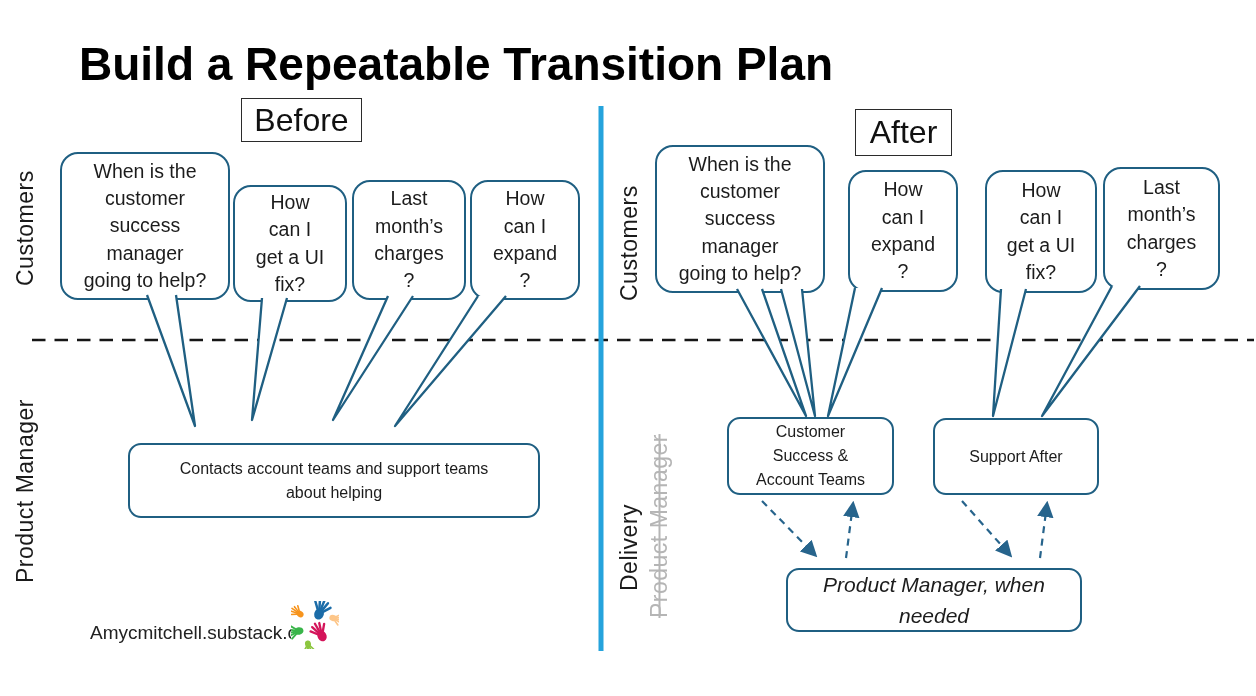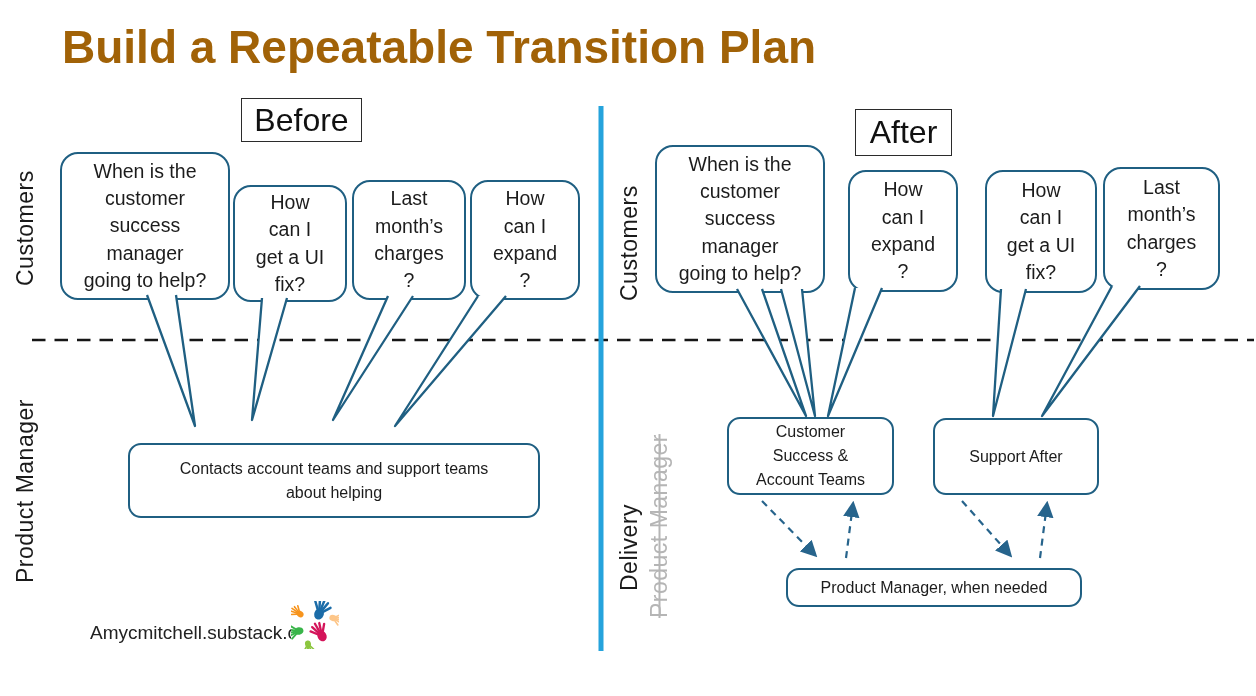--- a/index.html
+++ b/index.html
@@ -1,19 +1,19 @@
 <!DOCTYPE html>
 <html><head>
 <meta charset="utf-8">
 <style>
   html,body{margin:0;padding:0;background:#fff;}
   .canvas{position:relative;width:1256px;height:696px;background:#fff;overflow:hidden;
           font-family:"Liberation Sans", sans-serif;}
-  .title{position:absolute;left:62px;top:20px;margin:0;font-size:46px;font-weight:600;
-         color:#a16207;letter-spacing:0;}
+  .title{position:absolute;left:62px;top:20px;margin:17px;font-size:46px;font-weight:600;
+         color:#000000;letter-spacing:0;}
   .stage-label{position:absolute;border:1.7px solid #2b2b2b;background:#fff;font-size:32px;
          color:#111;display:flex;align-items:center;justify-content:center;z-index:1;}
   .stage-before{left:241px;top:98px;width:119px;height:42px;}
   .stage-after{left:855px;top:109px;width:95px;height:45px;text-align:center;}
   .vlabel{position:absolute;writing-mode:vertical-rl;transform:rotate(180deg);
          font-size:23px;color:#1a1a1a;display:flex;align-items:center;justify-content:center;
          width:34px;letter-spacing:.5px;z-index:1;}
   .crossed{color:#b5b5b5;text-decoration:line-through;text-decoration-thickness:2px;}
   .bubble{position:absolute;background:#fff;border:2.5px solid #1F5F82;border-radius:18px;
          display:flex;align-items:center;justify-content:center;text-align:center;
@@ -78,21 +78,21 @@
 month’s
 charges
 ?</div>
 
   <div class="node" style="left:128px;top:443px;width:412px;height:75px;">Contacts account teams and support teams
 about helping</div>
   <div class="node" style="left:727px;top:417px;width:167px;height:78px;">Customer
 Success &amp;
 Account Teams</div>
   <div class="node" style="left:933px;top:418px;width:166px;height:77px;">Support After</div>
-  <div class="node" style="left:786px;top:568px;width:296px;height:39px;font-size:16px;">Product Manager, when needed</div>
+  <div class="node" style="left:786px;top:568px;width:296px;height:64px;font-size:21px;font-style:italic;">Product Manager, when needed</div>
 
   <svg class="overlay" width="1256" height="696" viewBox="0 0 1256 696">
     <defs>
       <marker id="arr" viewBox="0 0 10 10" refX="8" refY="5" markerWidth="7.5" markerHeight="7.5" orient="auto-start-reverse">
         <path d="M0,0 L10,5 L0,10 z" fill="#27648C"></path>
       </marker>
     </defs>
 
     <line x1="32" y1="340" x2="1254" y2="340" stroke="#161616" stroke-width="2.6" stroke-dasharray="13.5 9"></line>
 

